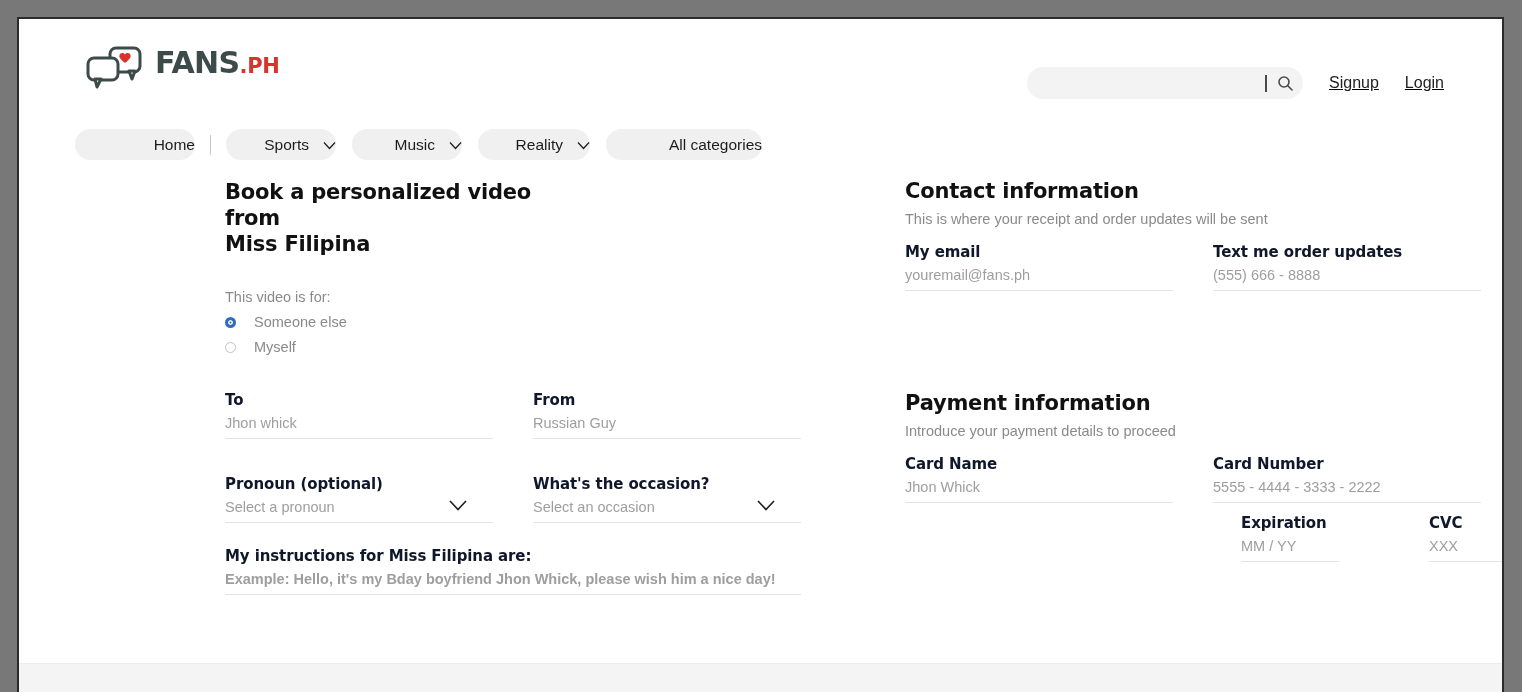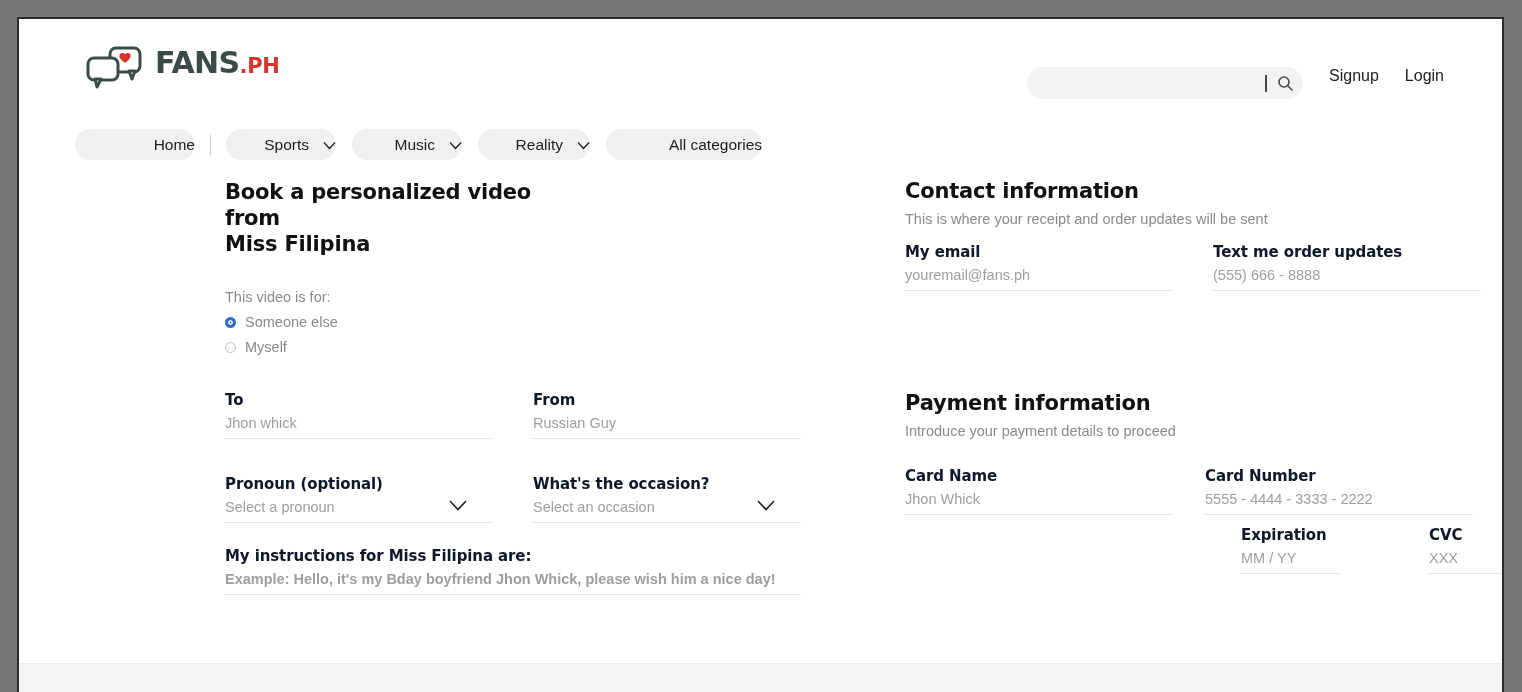--- a/index.html
+++ b/index.html
@@ -58,21 +58,23 @@
     color: #d5352b;
     font-size: 21px;
     letter-spacing: -0.3px;
   }
 
   .header-right {
     position: absolute;
     right: 58px;
     top: 48px;
     display: flex;
+    align-items: center;
     gap: 0px;
+    text-decoration: underline;
   }
   .search-box {
     width: 276px;
     height: 32px;
     background: #f3f3f3;
     border-radius: 16px;
     display: flex;
     align-items: center;
     position: relative;
   }
@@ -178,21 +180,21 @@
   }
   .video-for-label {
     font-size: 14.5px;
     color: #8a8a8a;
     margin-top: 32px;
   }
 
   .radio-row {
     display: flex;
     align-items: center;
-    gap: 9px;
+    gap: 18px;
     margin-top: 9px;
     cursor: pointer;
   }
   .radio {
     width: 11px;
     height: 11px;
     border-radius: 50%;
     box-sizing: border-box;
     border: 1px solid #c2c2c2;
     background: #ffffff;
@@ -248,21 +250,21 @@
   .fld-instr { margin-top: 24px; }
 
   .instr-input { width: 576px; font-weight: bold; }
 
   
   .contact-fields { display: flex; gap: 40px; margin-top: 16px; }
   .contact-fields .f-email { width: 268px; }
   .contact-fields .f-phone { width: 268px; }
 
   .payment-block { margin-top: 100px; }
-  .pay-row1 { display: flex; gap: 32px; margin-top: 28px; }
+  .pay-row1 { display: flex; gap: 40px; margin-top: 16px; }
   .pay-row1 .f-cardname { width: 268px; }
   .pay-row1 .f-cardnum { width: 268px; }
   .pay-row2 { display: flex; gap: 90px; margin-top: 11px; justify-content: flex-end; }
   .pay-row2 .f-exp { width: 98px; }
   .pay-row2 .f-cvc { width: 76px; }
 
   
   .site-footer {
     position: absolute;
     left: 0;

